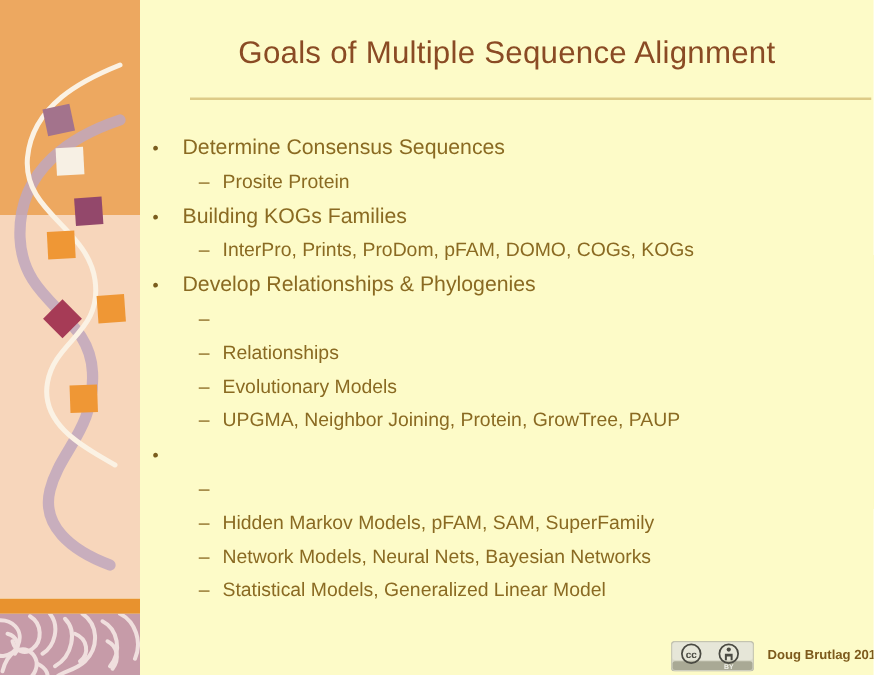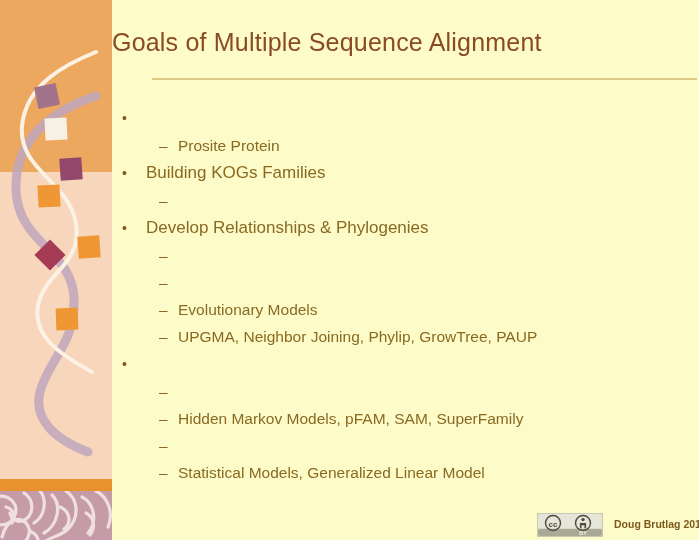--- a/index.html
+++ b/index.html
@@ -58,21 +58,21 @@
     left: 0; top: 0;
     width: 112px; height: 491px;
   }
 
   
   #title-block {
     position: absolute;
     left: 112px;
     top: 28px;
     width: 587px;
-    text-align: left;
+    text-align: center;
   }
   #page-title {
     font-size: 25px;
     color: #8a4b24;
     letter-spacing: 0.2px;
     white-space: nowrap;
   }
   #title-rule {
     position: absolute;
     left: 152px;
@@ -195,74 +195,78 @@
 
   <div id="title-block">
     <div id="page-title">Goals of Multiple Sequence Alignment</div>
   </div>
   <div id="title-rule"></div>
 
   <div id="body-list">
 
     <div class="li level1">
       <span class="marker">•</span>
+      <span class="txt">Determine Consensus Sequences</span>
     </div>
 
     <div class="li level2">
       <span class="marker">–</span>
       <span class="txt">Prosite Protein</span>
     </div>
 
     <div class="li level1">
       <span class="marker">•</span>
       <span class="txt">Building KOGs Families</span>
     </div>
 
     <div class="li level2">
       <span class="marker">–</span>
+      <span class="txt">InterPro, Prints, ProDom, pFAM, DOMO, COGs, KOGs</span>
     </div>
 
     <div class="li level1">
       <span class="marker">•</span>
       <span class="txt">Develop Relationships &amp; Phylogenies</span>
     </div>
 
     <div class="li level2">
       <span class="marker">–</span>
     </div>
 
     <div class="li level2">
       <span class="marker">–</span>
+      <span class="txt">Relationships</span>
     </div>
 
     <div class="li level2">
       <span class="marker">–</span>
       <span class="txt">Evolutionary Models</span>
     </div>
 
     <div class="li level2">
       <span class="marker">–</span>
-      <span class="txt">UPGMA, Neighbor Joining, Phylip, GrowTree, PAUP</span>
+      <span class="txt">UPGMA, Neighbor Joining, Protein, GrowTree, PAUP</span>
     </div>
 
     <div class="li level1">
       <span class="marker">•</span>
     </div>
 
     <div class="li level2">
       <span class="marker">–</span>
     </div>
 
     <div class="li level2">
       <span class="marker">–</span>
       <span class="txt">Hidden Markov Models, pFAM, SAM, SuperFamily</span>
     </div>
 
     <div class="li level2">
       <span class="marker">–</span>
+      <span class="txt">Network Models, Neural Nets, Bayesian Networks</span>
     </div>
 
     <div class="li level2">
       <span class="marker">–</span>
       <span class="txt">Statistical Models, Generalized Linear Model</span>
     </div>
 
   </div>
 
   <svg id="cc-badge" viewBox="0 0 66 24">

